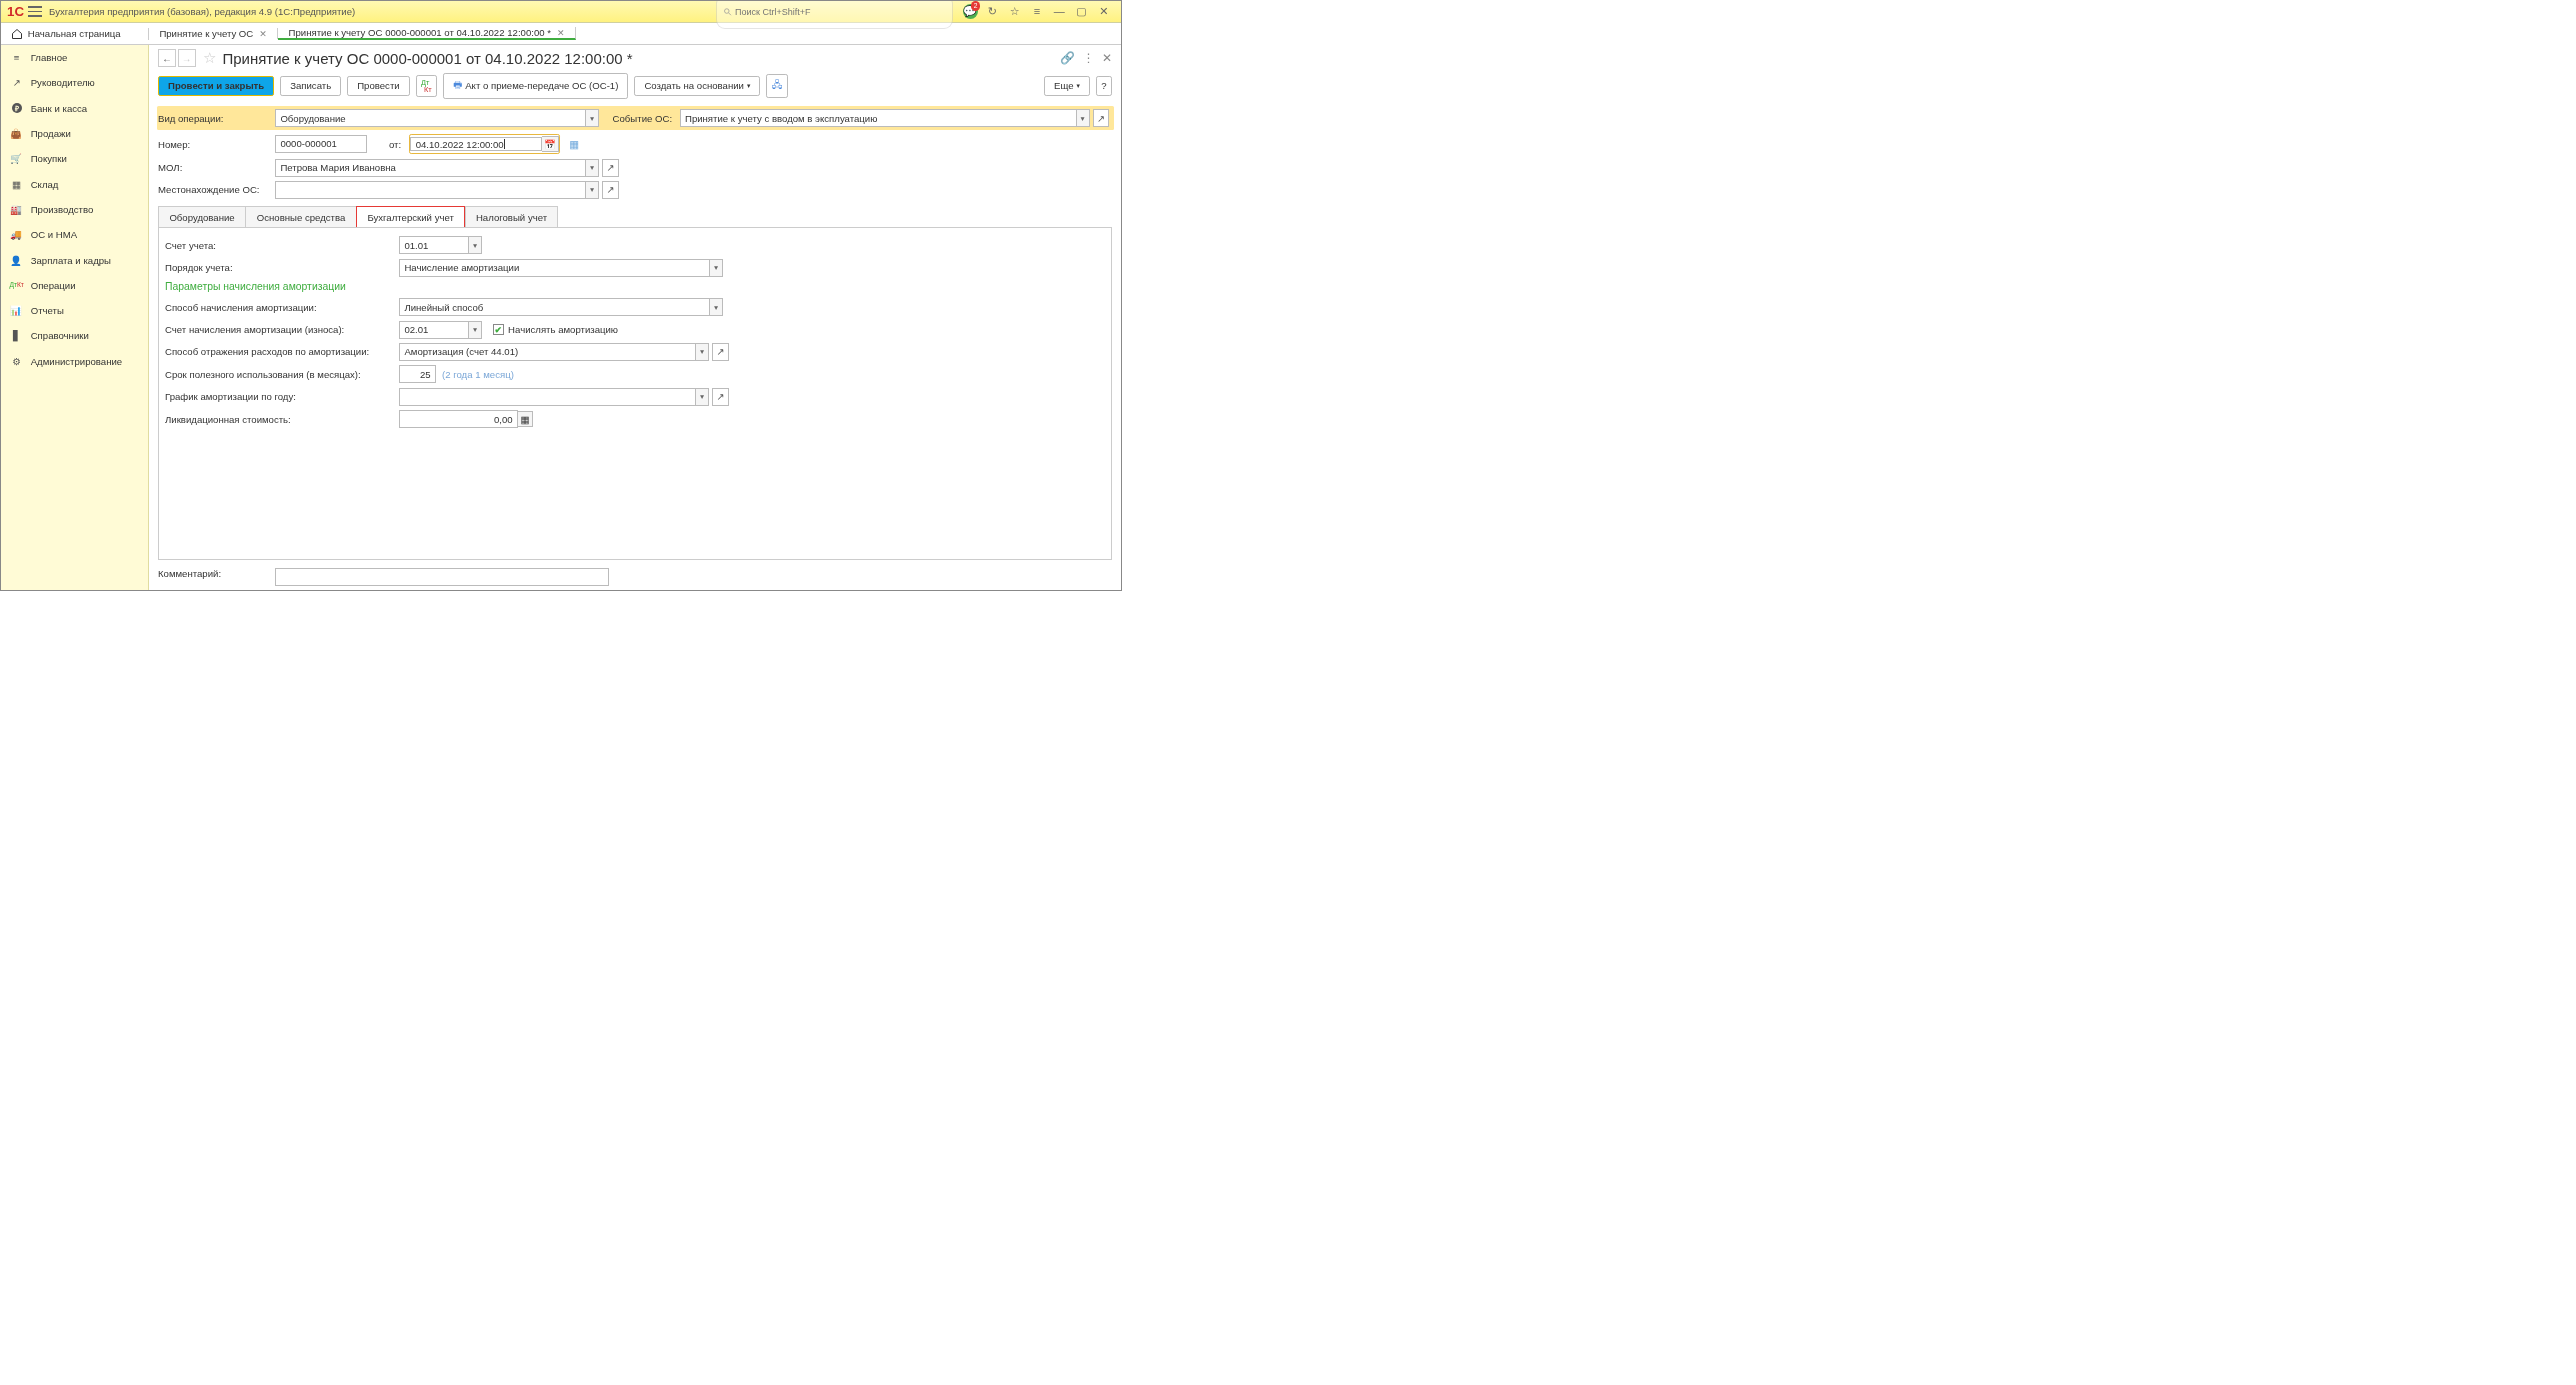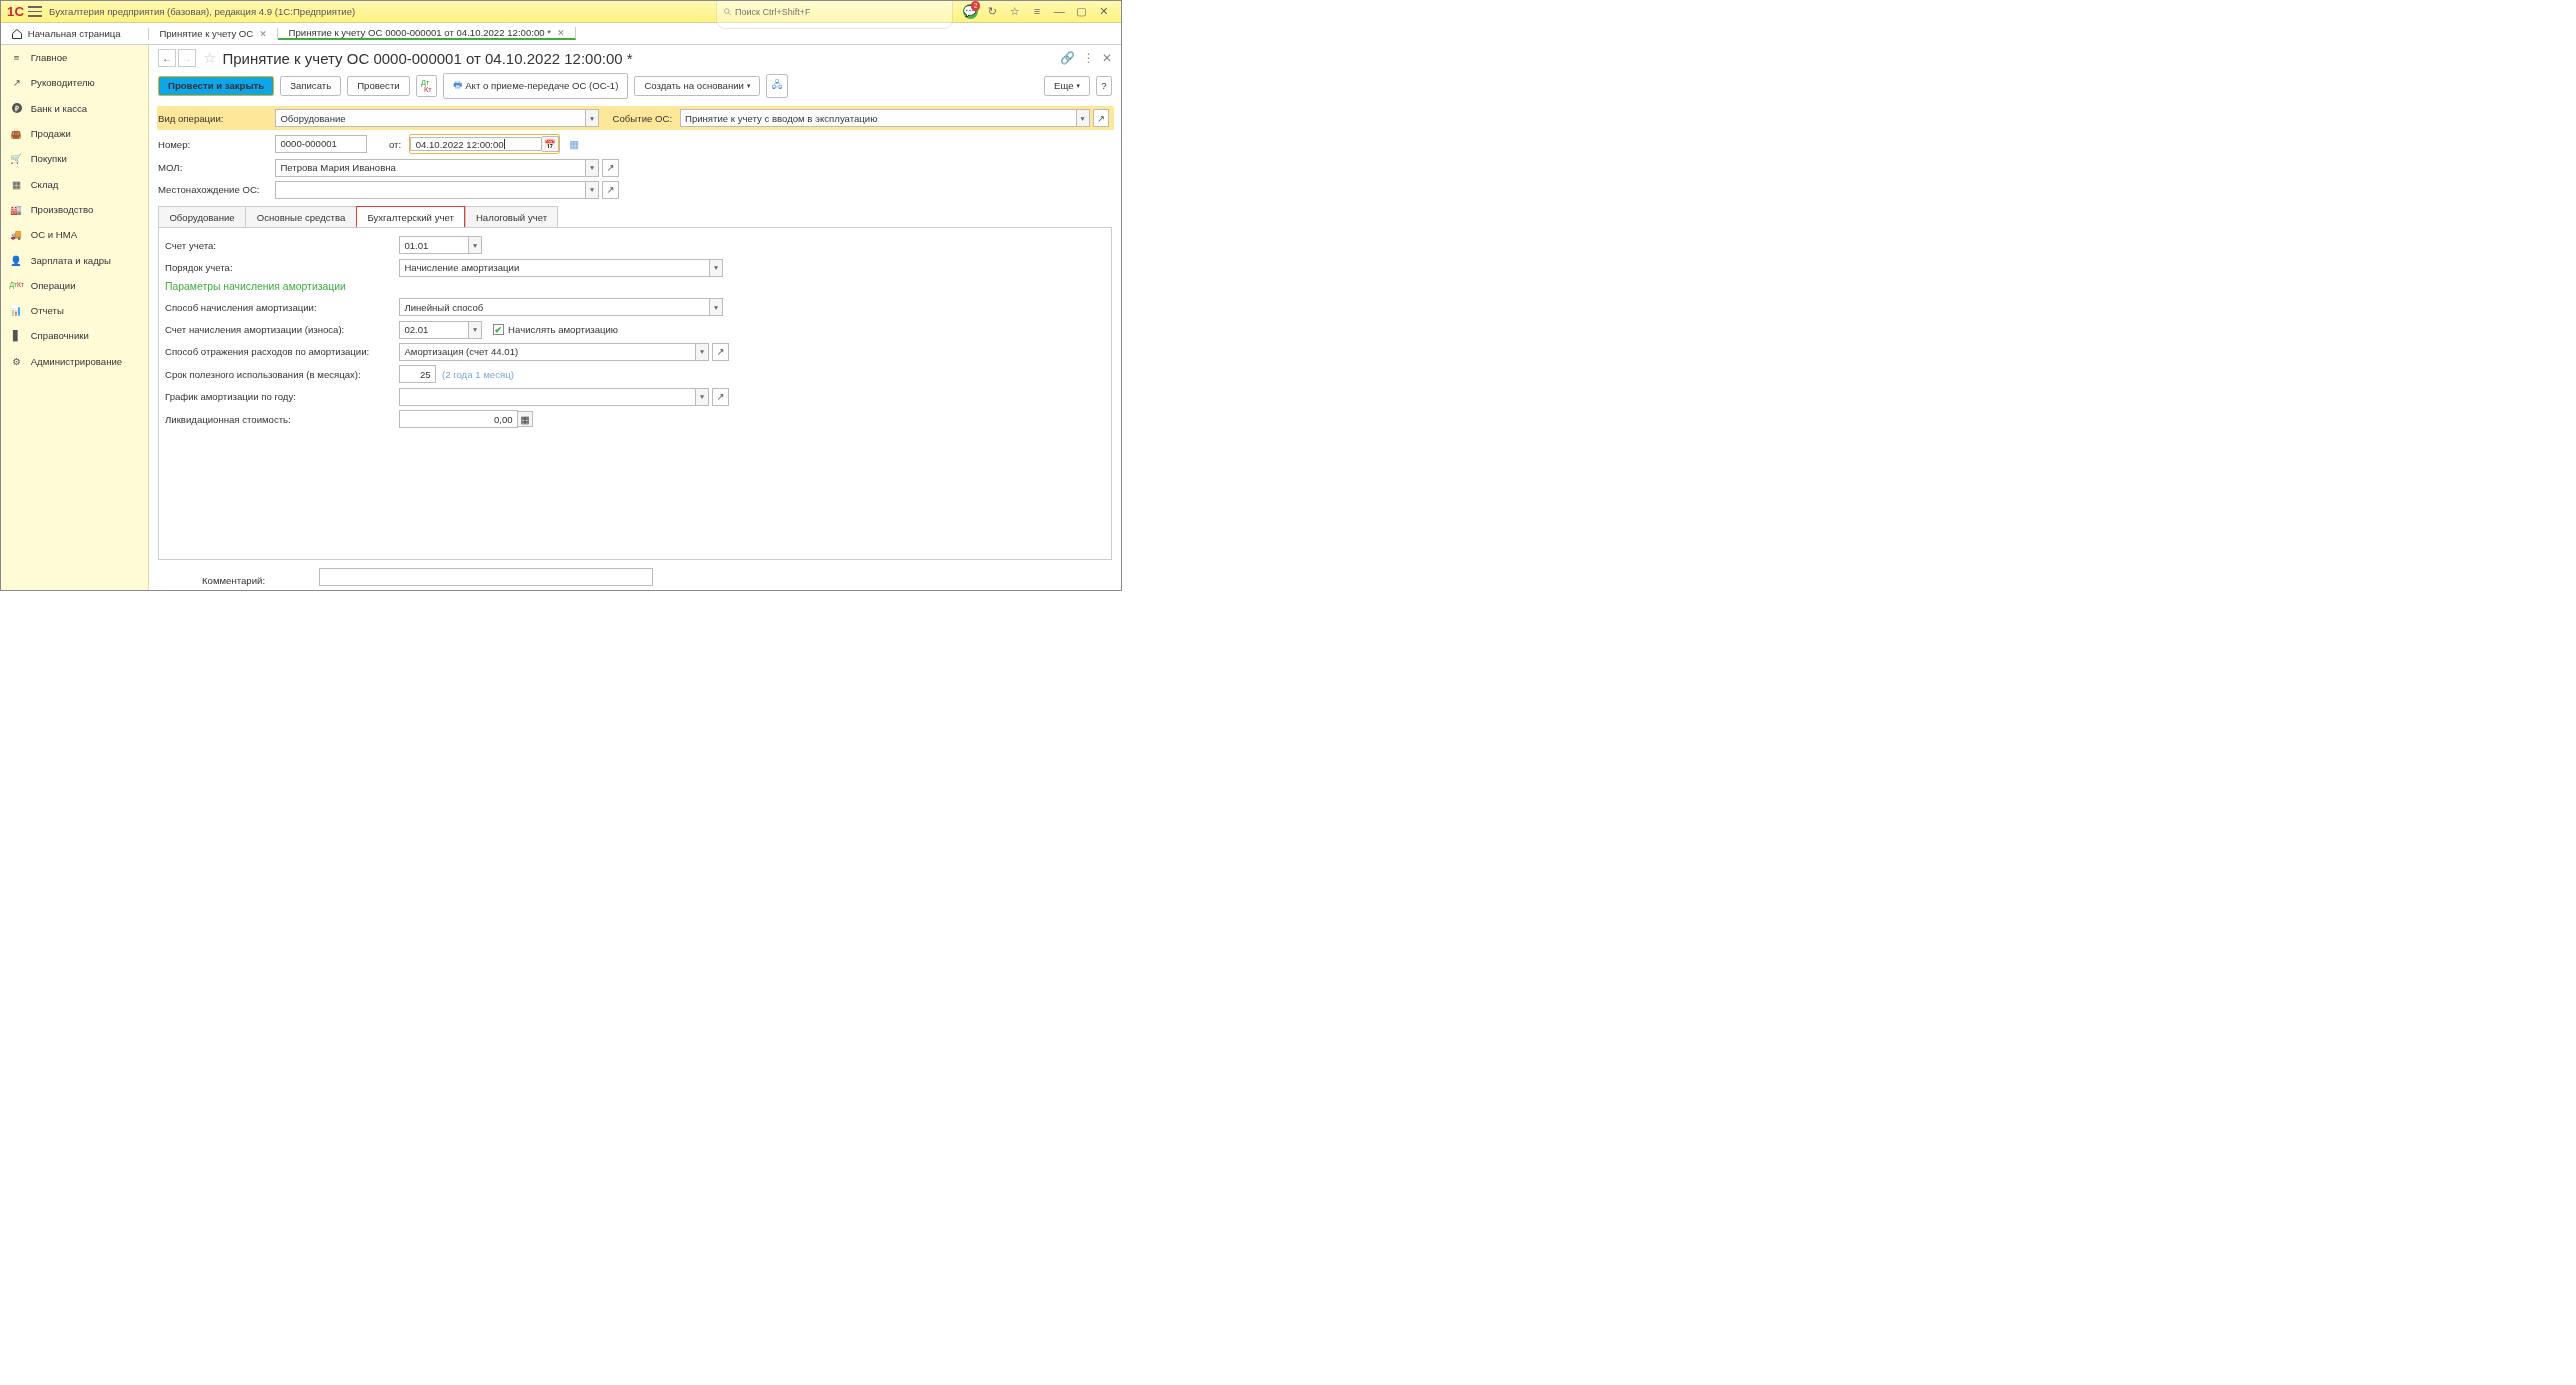--- a/index.html
+++ b/index.html
@@ -67,21 +67,21 @@
 .inner-tabs { display: flex; margin-top: 3px; }
 .itab { padding: 4.4px 10.4px; border: 0.7px solid #ccc; border-bottom: none; background: #f5f5f5; cursor: pointer; margin-right: -0.7px; }
 .itab.highlighted { border: 1.5px solid #E53935; background: #fff; }
 .tab-content { border: 0.7px solid #ccc; border-top: 0.7px solid #ccc; padding: 8px 6px; margin-top: -0.7px; flex: 1; }
 
 .section-head { color: #3FAD3F; font-size: 10.4px; margin: 3px 0 6px; }
 .chk { width: 11px; height: 11px; border: 0.7px solid #888; display: inline-flex; align-items: center; justify-content: center; margin-right: 4.4px; color: #3FAD3F; font-weight: bold; font-size: 9px; }
 .hint { color: #7BA7D7; margin-left: 6px; cursor: pointer; }
 .calc-icon { width: 15px; height: 16.3px; border: 0.7px solid #bbb; border-left: none; background: #f5f5f5; display: flex; align-items: center; justify-content: center; }
 
-.footer-row { padding: 4.4px 9px; display: flex; align-items: flex-end; margin-left: 44px; }
+.footer-row { padding: 4.4px 9px; display: flex; align-items: flex-start; }
 
 svg { display: block; }
 </style>
 </head>
 <body>
 
 <div class="titlebar">
   <span class="logo">1C</span>
   <div class="bars">
       <span></span>

